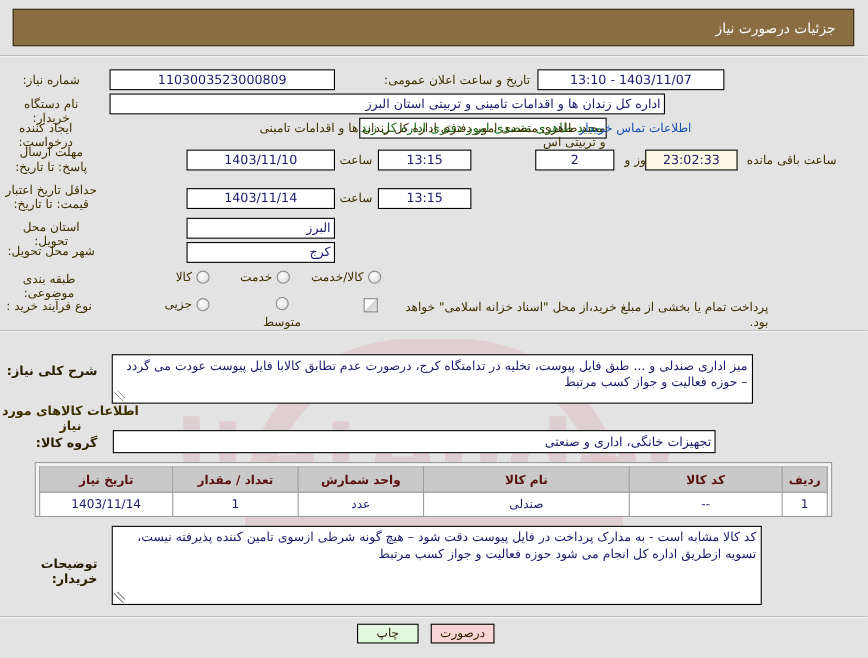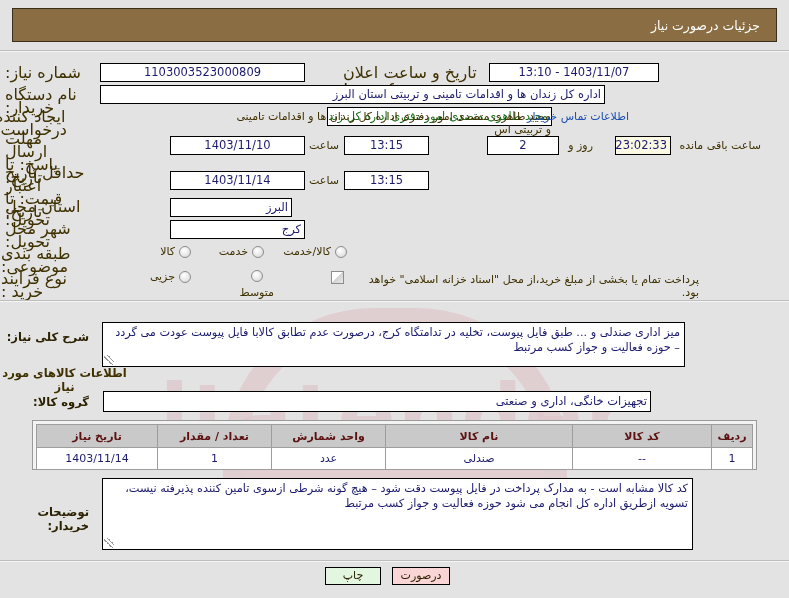--- a/index.html
+++ b/index.html
@@ -44,22 +44,22 @@
     position: absolute;
     left: 0;
     right: 0;
     border-top: 1px solid #bdbdbd;
     border-bottom: 1px solid #f5f5f5;
     height: 0;
   }
   .lbl {
     position: absolute;
     color: #3f3000;
-    font-size: 16px;
-    text-align: left;
+    font-size: 11px;
+    text-align: center;
     line-height: 13px;
     white-space: pre-line;
   }
   .fld {
     position: absolute;
     background: #ffffff;
     border: 1px solid #000000;
     box-sizing: border-box;
     height: 19px;
     line-height: 17px;
@@ -271,30 +271,30 @@
 <div class="fld rtl-right" style="top:107px; right:237px; width:225px; color:#1a6e1a;">مجید طاهری متصدی امور دفتری اداره کل زندان ها و اقدامات تامینی و تربیتی اس</div>
 <div class="plain-text" style="top:110px; right:238px; width:320px; text-align:right;">مجید طاهری متصدی امور دفتری اداره کل زندان ها و اقدامات تامینی و تربیتی اس</div>
 <a class="link" style="top:110px; right:160px;">اطلاعات تماس خریدار</a>
 
 <div class="lbl" style="top:132px; right:700px; width:84px;">مهلت ارسال پاسخ: تا تاریخ:</div>
 <div class="fld" style="top:136px; right:484px; width:135px;">1403/11/10</div>
 <div class="plain-text" style="top:139px; right:450px;">ساعت</div>
 <div class="fld" style="top:136px; right:360px; width:85px;">13:15</div>
 <div class="fld" style="top:136px; right:230px; width:72px;">2</div>
 <div class="plain-text" style="top:139px; right:196px;">روز و</div>
-<div class="fld cream" style="top:136px; right:118px; width:56px;">23:02:33</div>
+<div class="fld cream" style="top:136px; right:118px; width:84px;">23:02:33</div>
 <div class="plain-text" style="top:139px; right:28px;">ساعت باقی مانده</div>
 
 <div class="lbl" style="top:166px; right:700px; width:84px;">حداقل تاریخ اعتبار قیمت: تا تاریخ:</div>
 <div class="fld" style="top:171px; right:484px; width:135px;">1403/11/14</div>
 <div class="plain-text" style="top:174px; right:450px;">ساعت</div>
 <div class="fld" style="top:171px; right:360px; width:85px;">13:15</div>
 
 <div class="lbl" style="top:200px; right:700px; width:84px;">استان محل تحویل:</div>
-<div class="fld rtl-right" style="top:198px; right:497px; width:122px;">البرز</div>
+<div class="fld rtl-right" style="top:198px; right:484px; width:135px;">البرز</div>
 
 <div class="lbl" style="top:222px; right:700px; width:84px;">شهر محل تحویل:</div>
 <div class="fld rtl-right" style="top:220px; right:484px; width:135px;">کرج</div>
 
 <div class="lbl" style="top:247px; right:700px; width:88px;">طبقه بندی موضوعی:</div>
 <div class="radio-wrap" style="top:245px; right:598px;">
   <span class="radio"></span>
   <span class="radio-label">کالا</span>
 </div>
 <div class="radio-wrap" style="top:245px; right:525px;">

